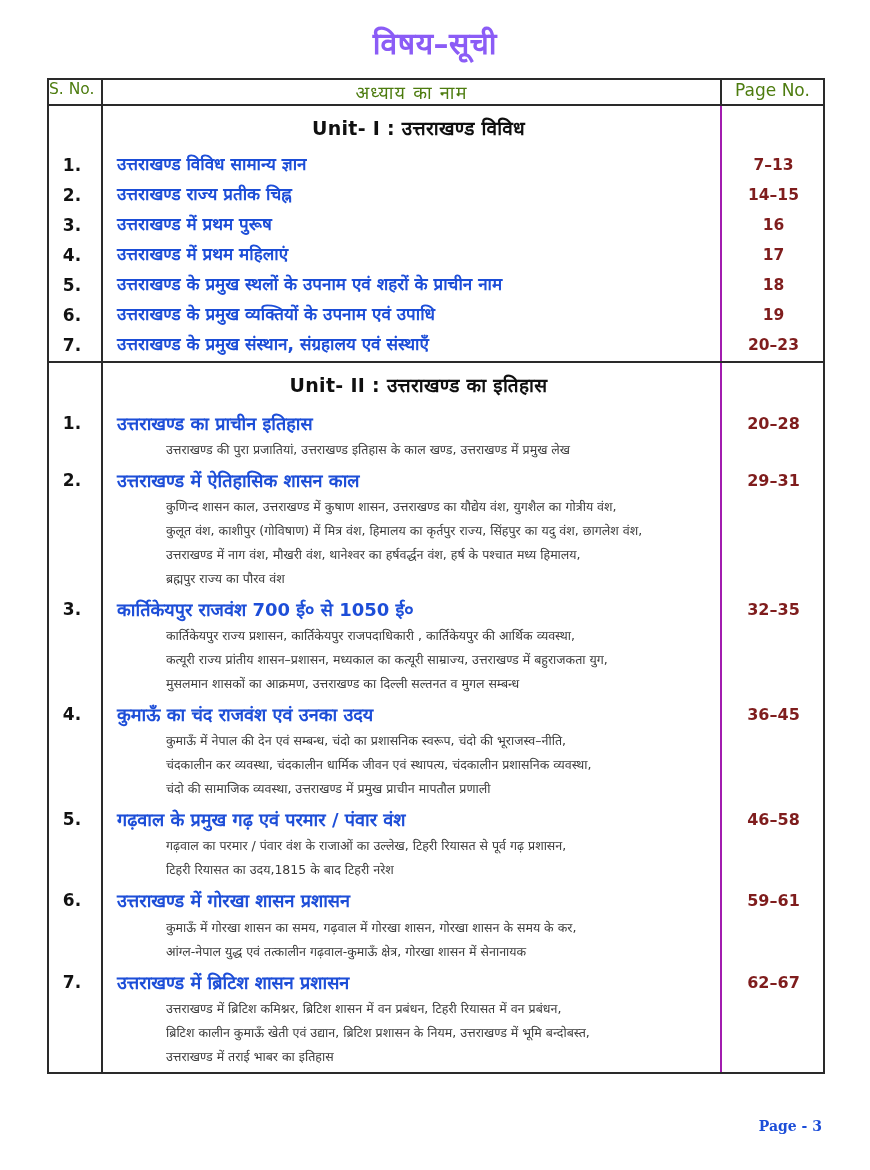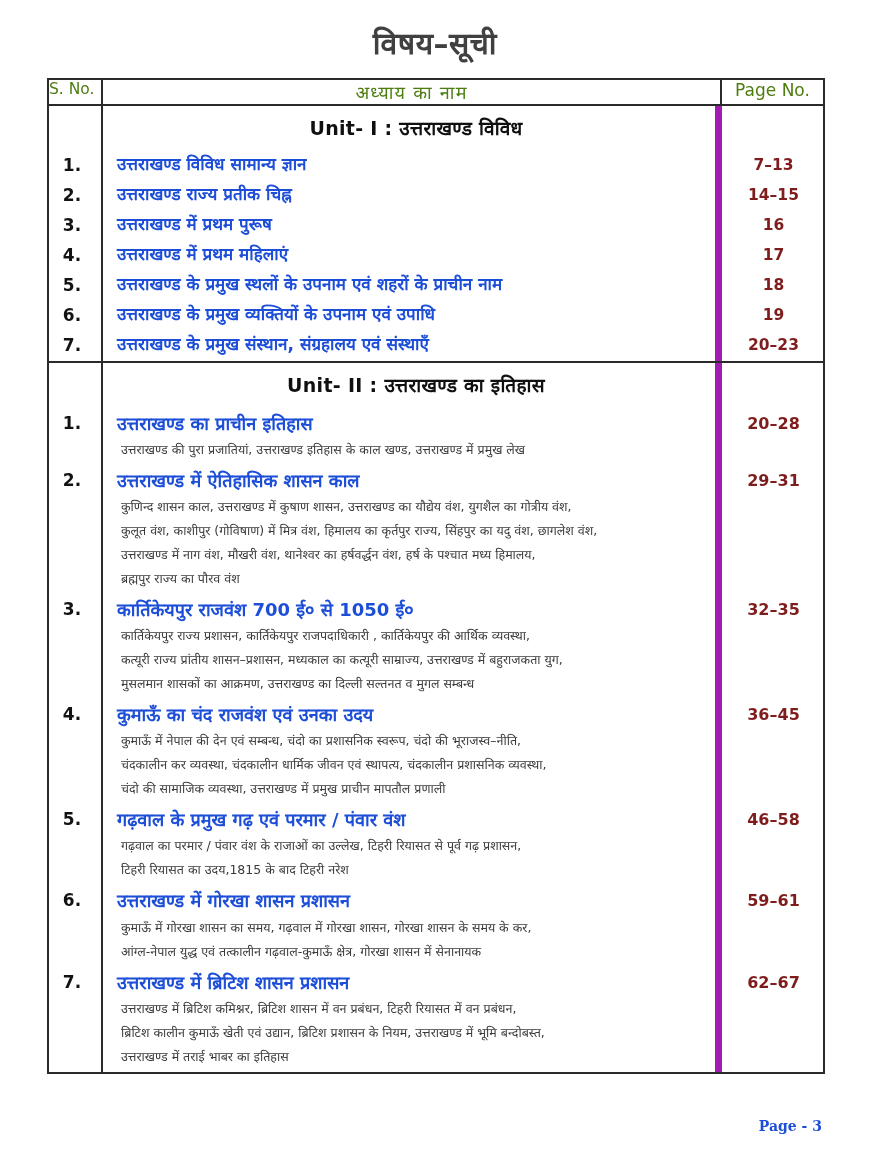--- a/index.html
+++ b/index.html
@@ -22,21 +22,21 @@
     box-sizing: border-box;
   }
   .doc-title {
     text-align: center;
     font-family: "DejaVu Sans", sans-serif;
     font-weight: bold;
     font-size: 30px;
     letter-spacing: 0.5px;
     padding-top: 22px;
     padding-bottom: 8px;
-    color: #404040;
+    color: #8b5cf6;
   }
   .toc-table {
     position: absolute;
     left: 47px;
     top: 78px;
     width: 776px;
     border-collapse: collapse;
     table-layout: fixed;
   }
   .toc-table td, .toc-table th {
@@ -81,21 +81,21 @@
     font-size: 17px;
     font-weight: 600;
     color: #121212;
     border-right: 2px solid #2a2a2a;
     padding-right: 6px;
   }
   .name-col {
     flex: 1 1 auto;
     box-sizing: border-box;
     padding-left: 14px;
-    border-right: 7px solid #a21caf;
+    border-right: 2px solid #a21caf;
     min-width: 0;
   }
   .page-col {
     width: 103px;
     flex: 0 0 103px;
     box-sizing: border-box;
     text-align: center;
     font-family: "DejaVu Sans", sans-serif;
     font-size: 16px;
     font-weight: bold;
@@ -141,21 +141,21 @@
   }
   .sub-lines {
     font-family: "DejaVu Sans", sans-serif;
     font-size: 12.5px;
     color: #3a3a3a;
     line-height: 1.92;
     padding-left: 4px;
     padding-bottom: 3px;
     white-space: nowrap;
   }
-  .sub-lines div { white-space: nowrap; }
+  .sub-lines div { white-space: nowrap; margin-left: 45px; }
 
   .unit1 .entry { min-height: 30px; }
   .unit1 .sno-col { padding-top: 4px; }
   .unit1 .page-col { padding-top: 5px; font-size: 15.5px; }
   .unit1 .chapter-title { font-size: 17px; padding-top: 1px; padding-bottom: 1px; }
 
   .footer {
     position: absolute;
     right: 48px;
     top: 1118px;

